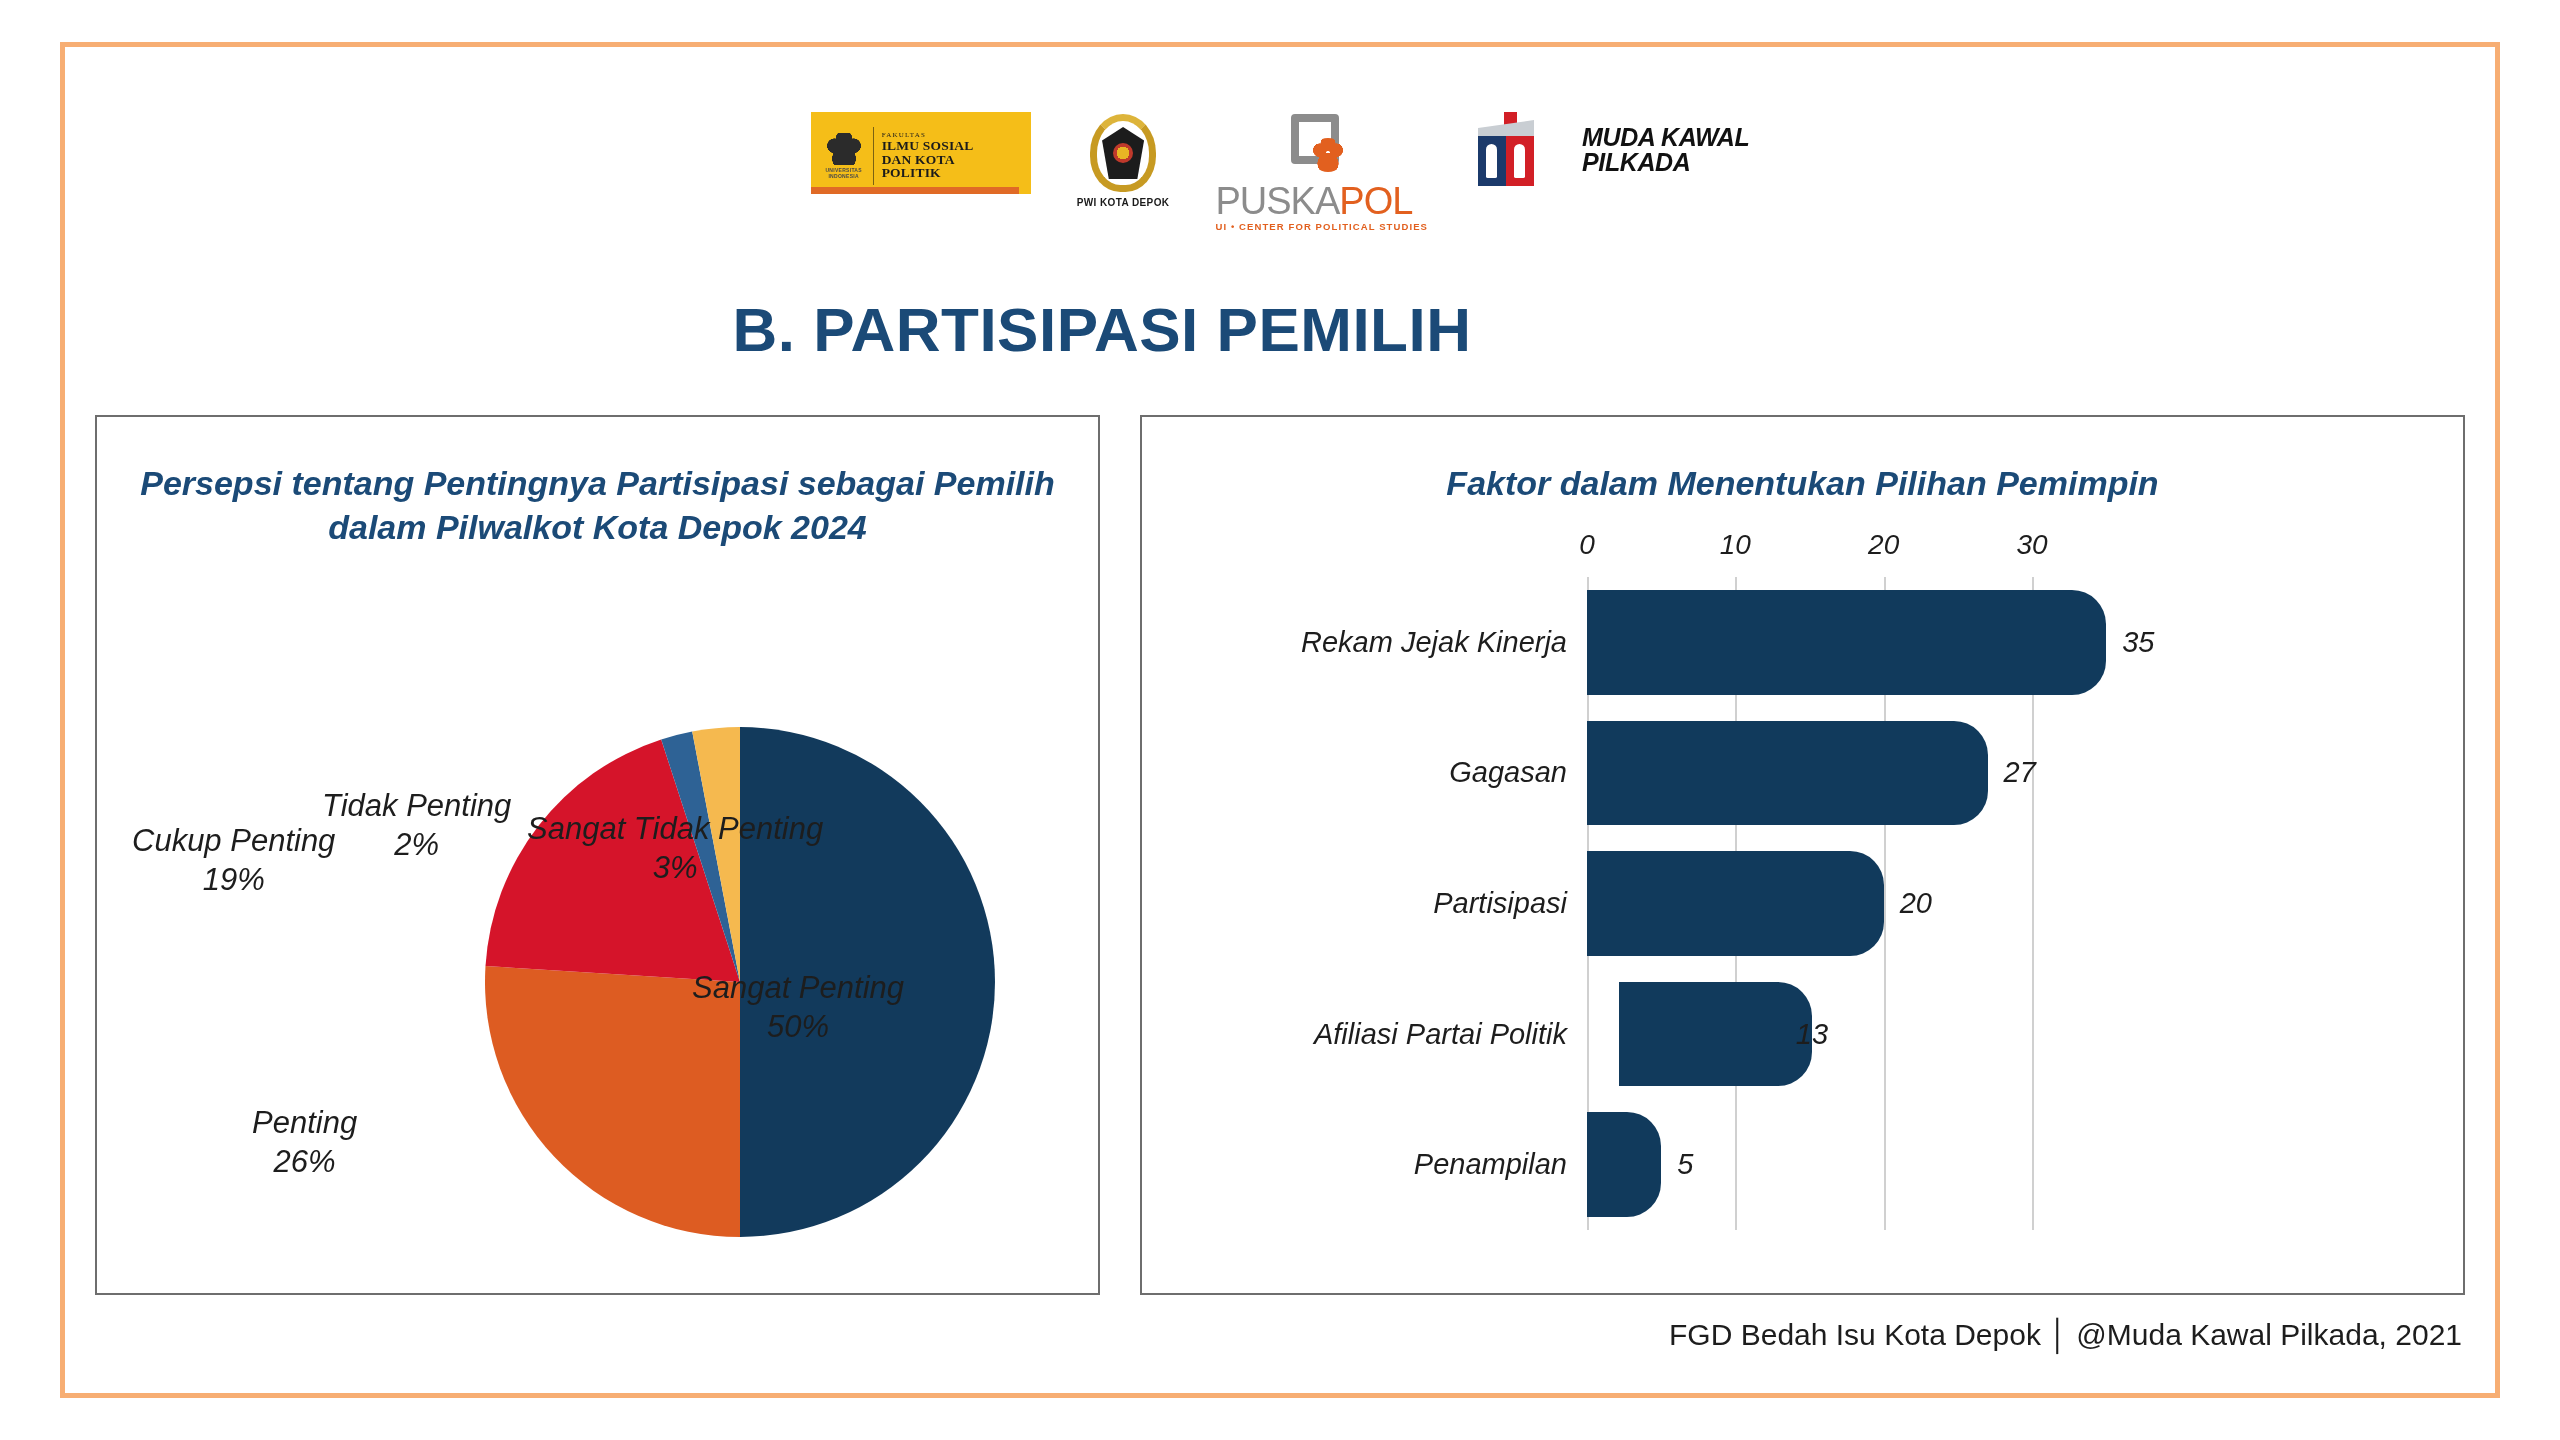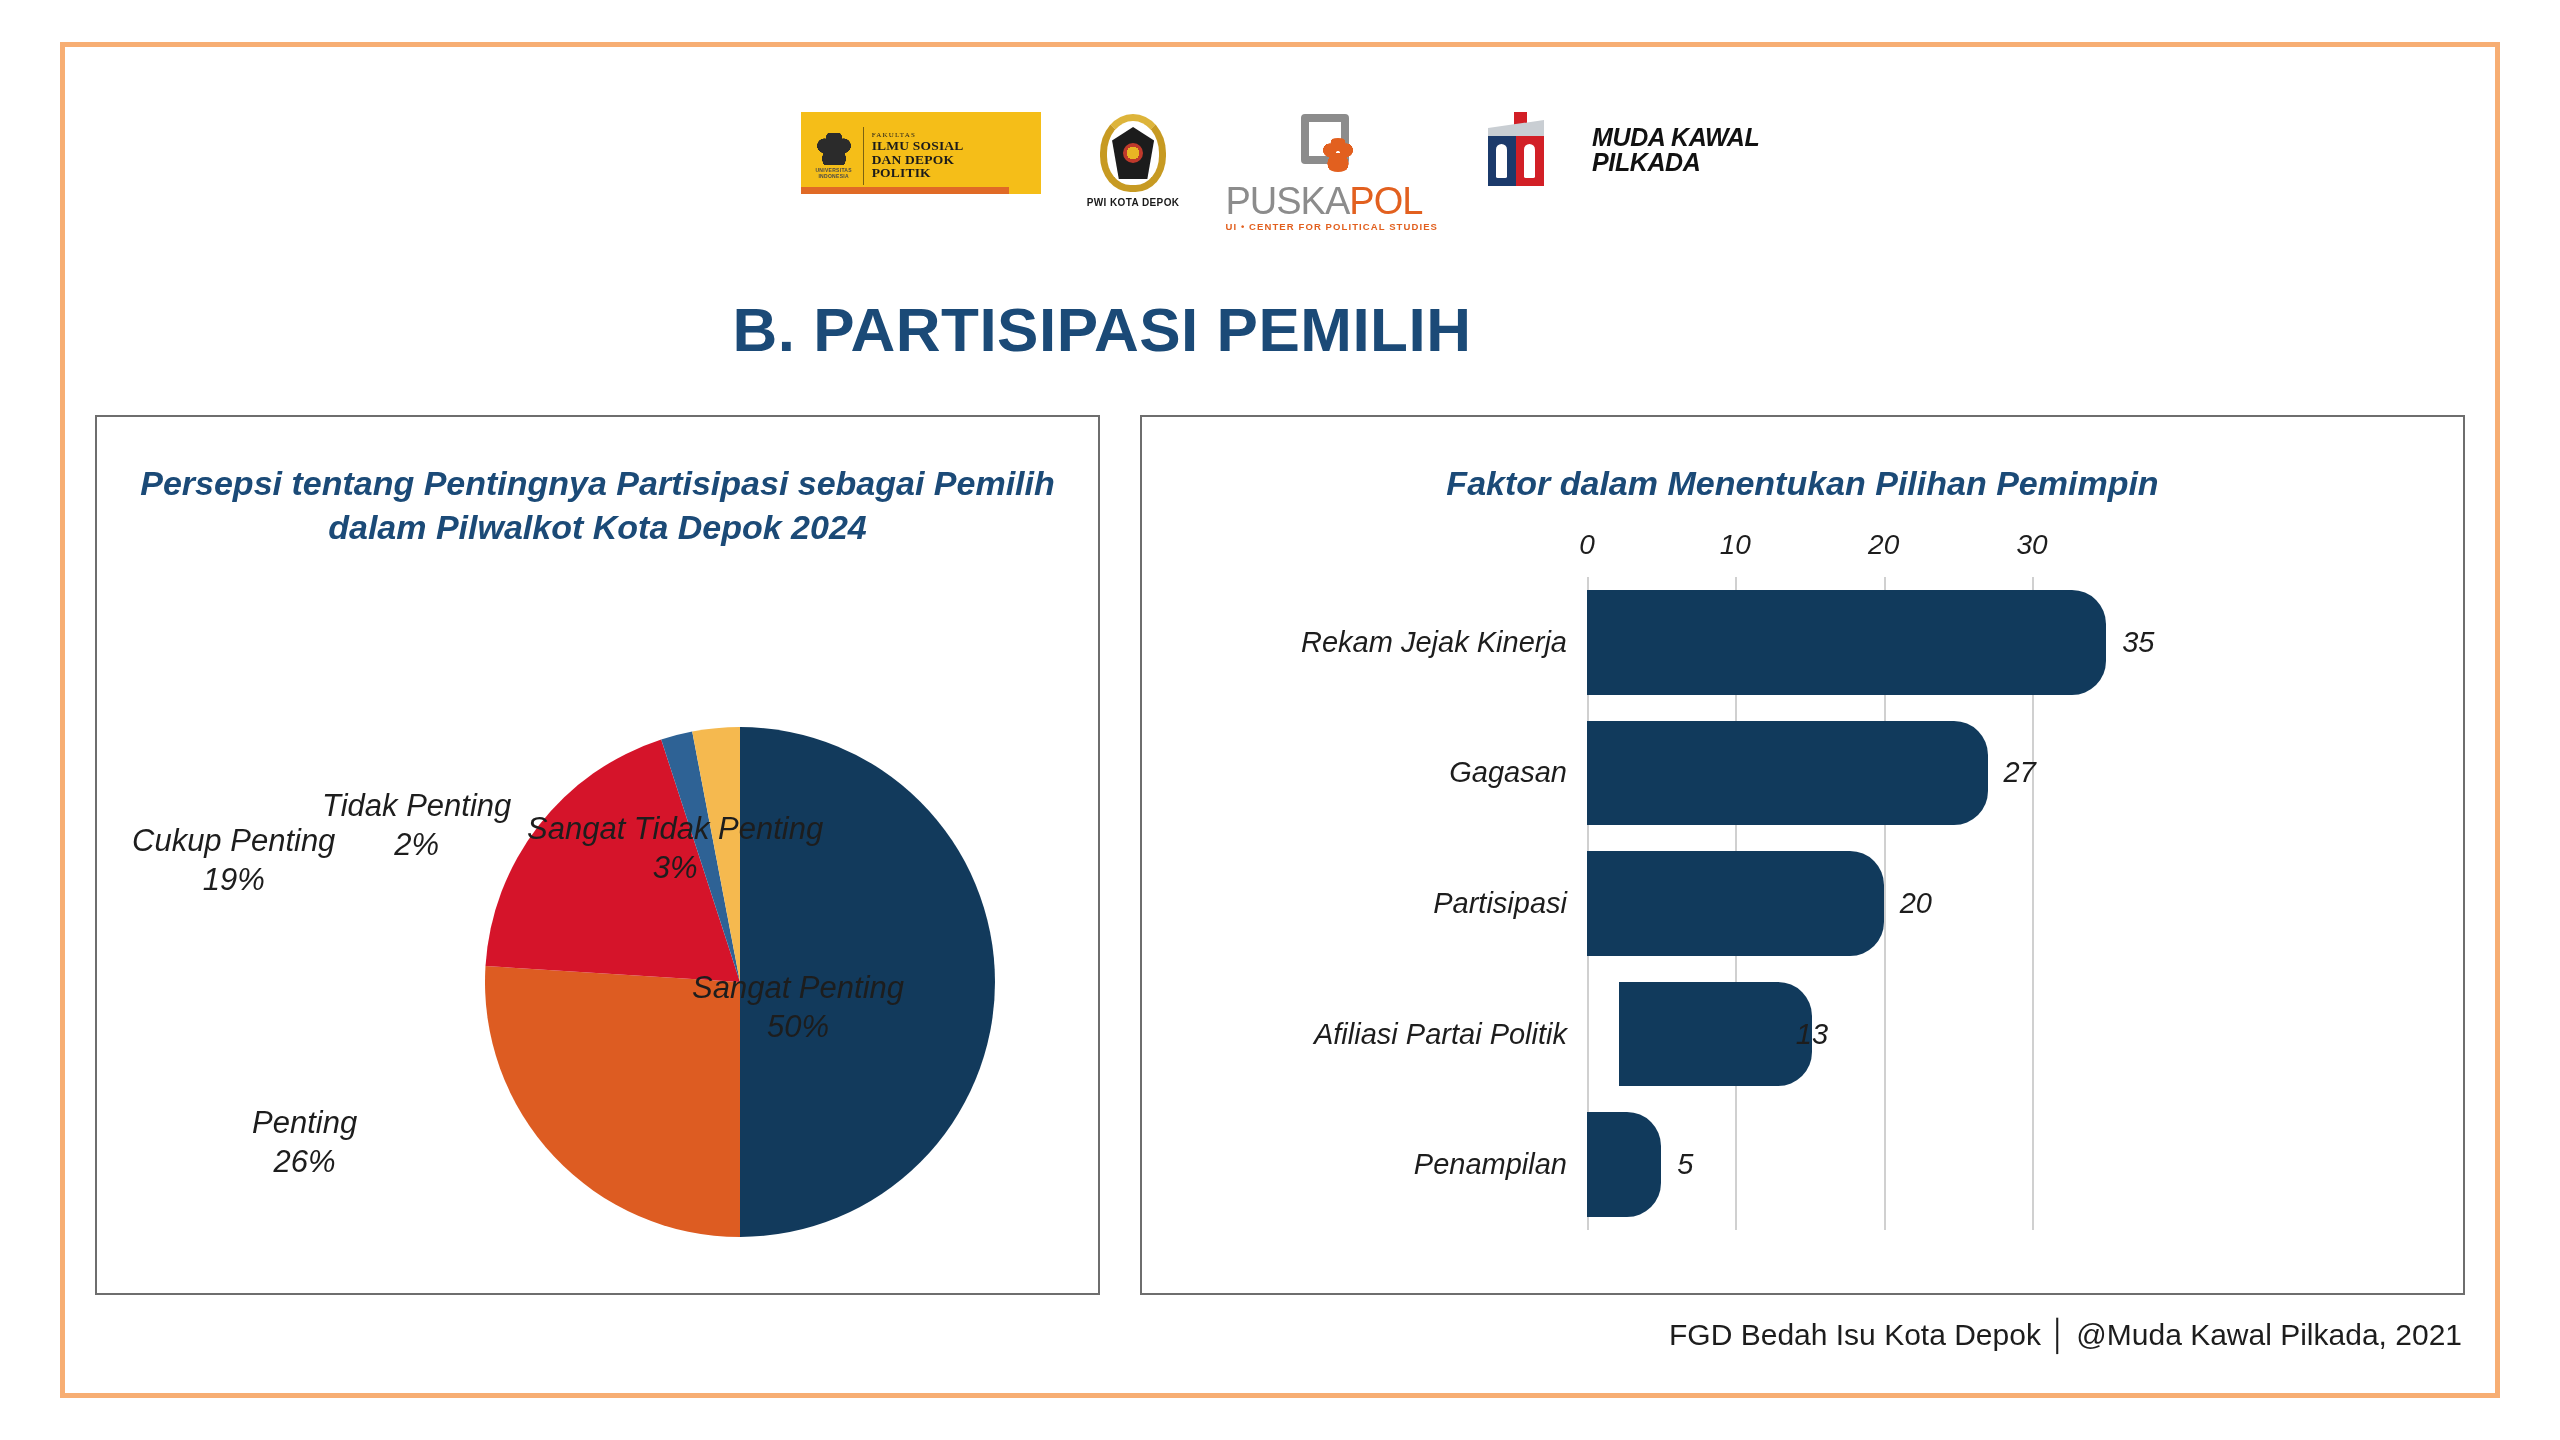--- a/index.html
+++ b/index.html
@@ -30,21 +30,21 @@
     width: 2560px; height: 112px;
     display: flex;
     justify-content: center;
     align-items: flex-start;
     gap: 46px;
   }
   .logo-block { display: flex; flex-direction: column; align-items: center; }
 
   
   #logo-fisip {
-    width: 240px; height: 82px;
+    width: 220px; height: 82px;
     background: #F5BE18;
     display: flex; align-items: center; gap: 8px;
     padding: 6px 10px 0 12px;
     position: relative;
   }
   #logo-fisip .makara {
     width: 42px; height: 62px;
     display: flex; flex-direction: column; align-items: center; justify-content: center;
   }
   #logo-fisip .makara-sym {
@@ -250,21 +250,21 @@
     <div class="logo-block">
       <div id="logo-fisip">
         <div class="makara">
           <div class="makara-sym"></div>
           <div class="makara-txt">UNIVERSITAS INDONESIA</div>
         </div>
         <div class="divider"></div>
         <div class="ftxt">
           <div class="f1">FAKULTAS</div>
           <div class="f2">ILMU SOSIAL</div>
-          <div class="f2">DAN DEPOK</div>
+          <div class="f2">DAN KOTA</div>
           <div class="f2">POLITIK</div>
         </div>
         <div class="underbar"></div>
       </div>
     </div>
 
     <div class="logo-block" id="logo-pwi">
       <div class="emblem">
         <div class="wreath"></div>
         <div class="shield"></div>

